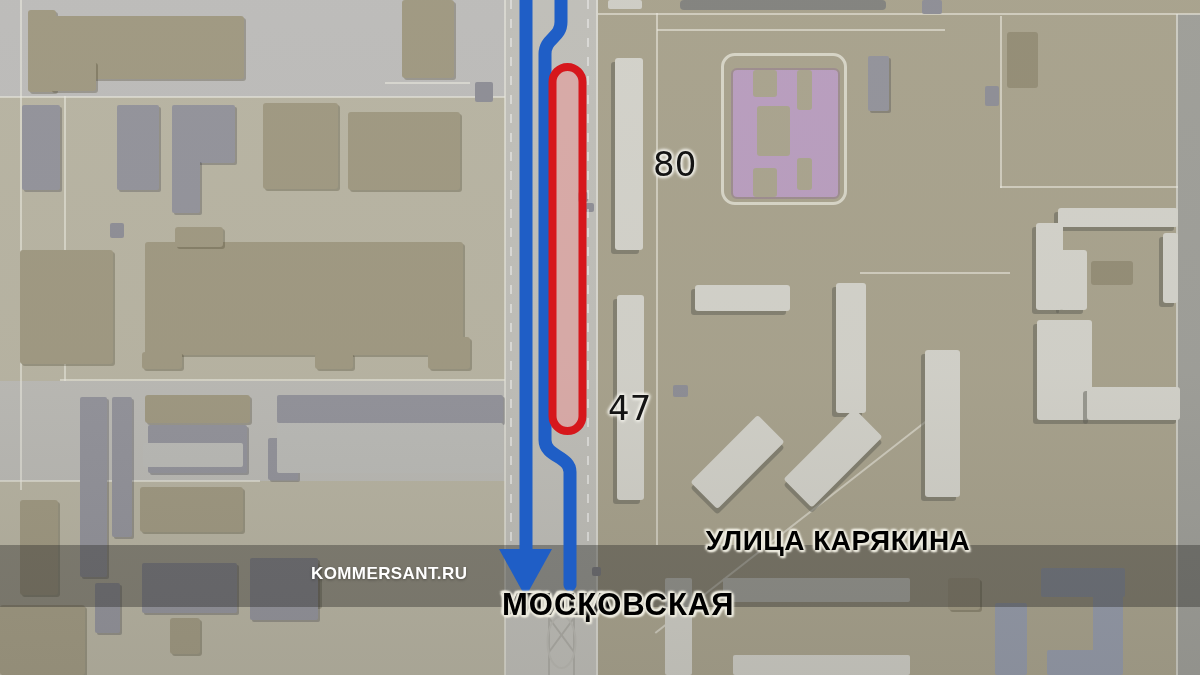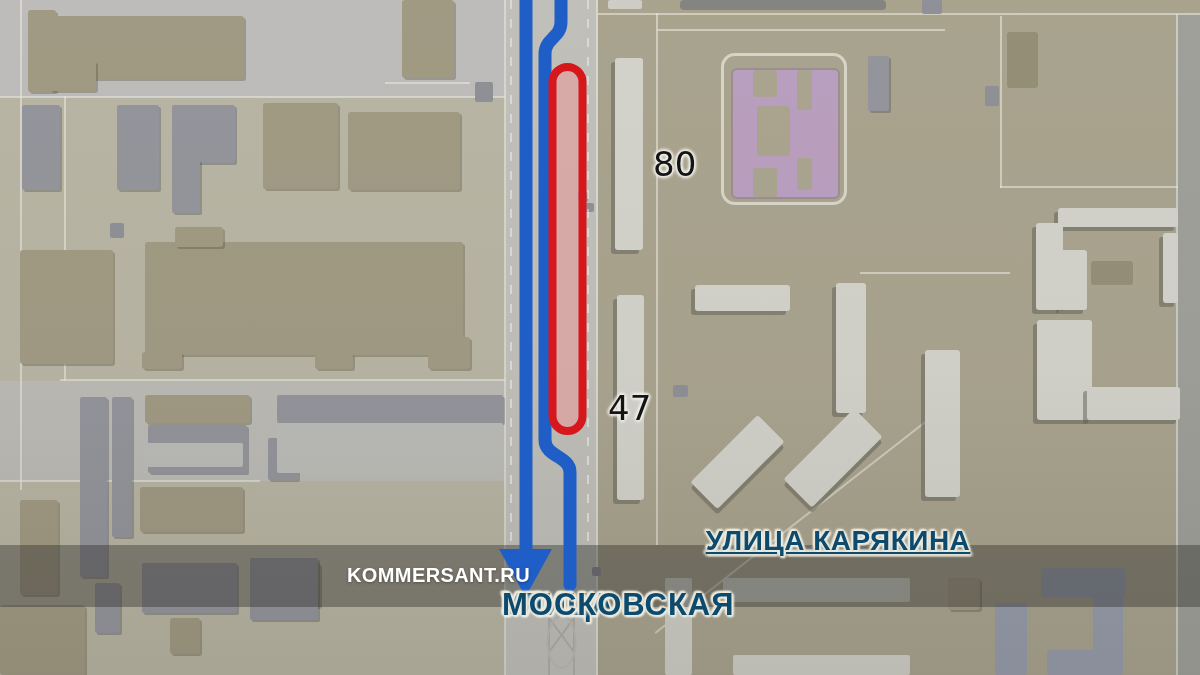--- a/index.html
+++ b/index.html
@@ -16,33 +16,33 @@
   .c-white{background:#dddcd4;box-shadow:-4px 4px 0 rgba(100,99,90,.5);border-radius:3px;}
   .c-wflat{background:#d8d7cf;border-radius:2px;}
   .c-bgray{background:#9da3b2;border-radius:2px;}
   .rline{background:rgba(244,242,232,.6);}
   #pink-outline{border:3px solid rgba(244,242,232,.72);border-radius:14px;}
   #band{left:0;top:545px;width:1200px;height:62px;background:rgba(48,48,44,.40);}
   #dim{left:0;top:0;width:1200px;height:675px;
        background:linear-gradient(180deg,rgba(25,25,22,.05) 0%,rgba(25,25,22,.07) 55%,rgba(25,25,22,.15) 100%);}
   #routes{left:0;top:0;}
   
-  .halo-b{color:#0c4a6e;font-weight:bold;
+  .halo-b{color:#000000;font-weight:bold;
      text-shadow:-2px 0 2px #eceade,2px 0 2px #eceade,0 -2px 2px #eceade,0 2px 2px #eceade,
-                 -2px -2px 2px #eceade,2px 2px 2px #eceade;text-decoration:underline;}
+                 -2px -2px 2px #eceade,2px 2px 2px #eceade;}
   .num{color:#141414;font-family:"DejaVu Sans",sans-serif;font-size:34px;font-weight:500;
      text-shadow:-2px 0 3px #f2f1ea,2px 0 3px #f2f1ea,0 -2px 3px #f2f1ea,0 2px 3px #f2f1ea;}
   #label-80{left:610px;top:144px;margin-left:43px;}
   #label-66{left:608px;top:388px;}
   #label-karyakina{left:838px;top:525px;transform:translateX(-50%);font-size:28px;letter-spacing:.5px;white-space:nowrap;}
   #label-moskovskaya{right:698px;top:588px;text-align:right;font-size:31px;line-height:34px;letter-spacing:1px;white-space:nowrap;}
   #wm-logo{left:306px;top:500px;color:#fff;font-weight:bold;font-size:47px;letter-spacing:-1px;
            text-shadow:0 2px 4px rgba(0,0,0,.3);white-space:nowrap;}
-  #wm-site{left:311px;top:564px;color:#fff;font-weight:bold;font-size:20px;letter-spacing:.4px;
-           text-shadow:0 1px 3px rgba(0,0,0,.35);margin-left:36px;}
+  #wm-site{left:311px;top:564px;color:#fff;font-weight:bold;font-size:17px;letter-spacing:.4px;
+           text-shadow:0 1px 3px rgba(0,0,0,.35);}
 </style>
 </head>
 <body>
 
 <div id="map">
   <div id="gen-layer">
       <div style="left: 0px; top: 0px; width: 505px; height: 675px; background: rgb(193, 189, 171);"></div>
       <div style="left: 505px; top: 0px; width: 695px; height: 675px; background: rgb(177, 171, 149);"></div>
       <div style="left: 0px; top: 0px; width: 505px; height: 97px; background: rgb(198, 197, 195);"></div>
       <div style="left: 0px; top: 381px; width: 505px; height: 100px; background: rgb(196, 195, 190);"></div>

